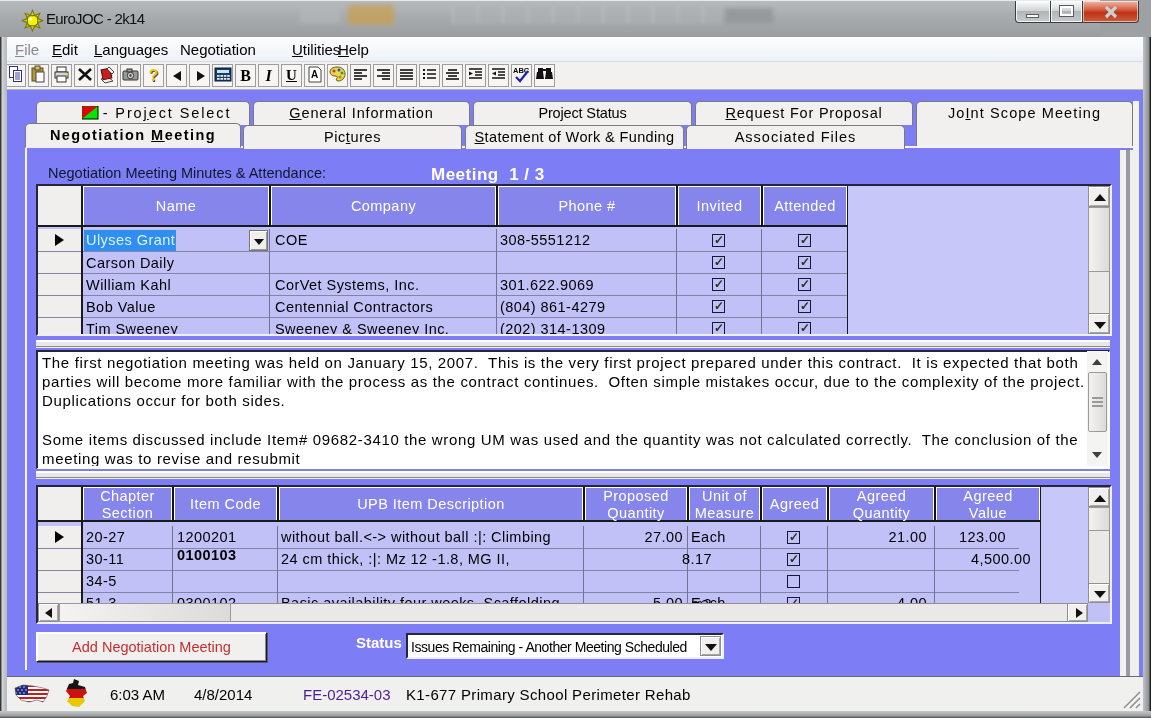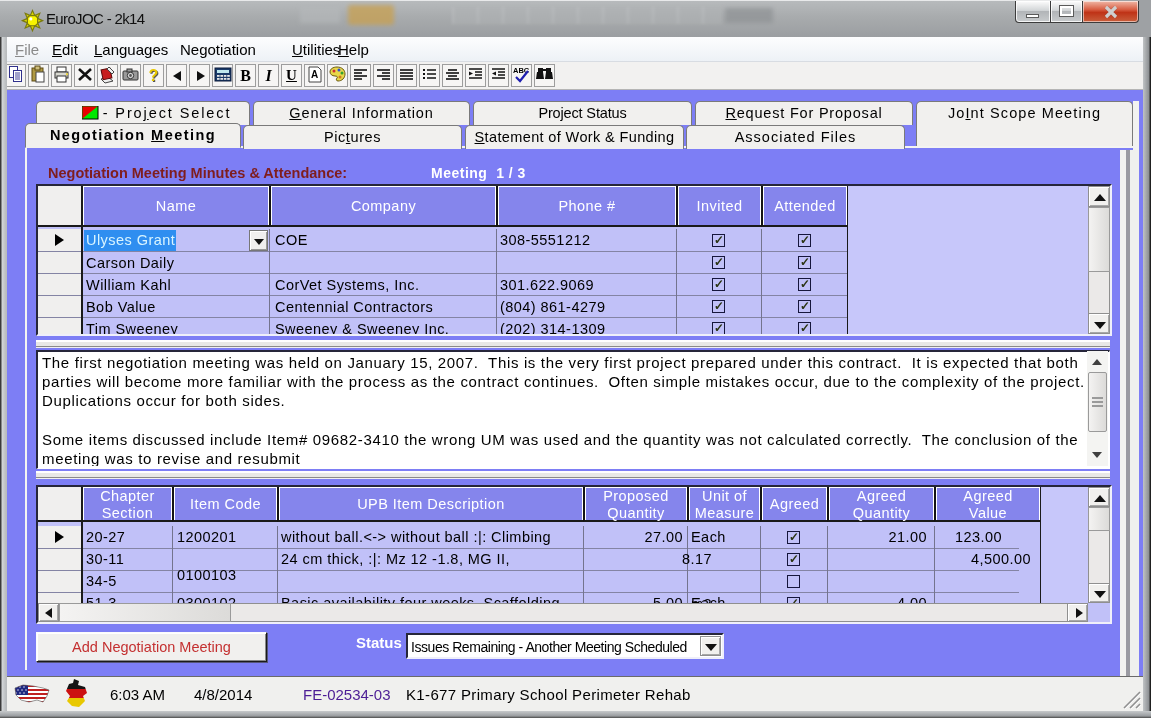--- a/index.html
+++ b/index.html
@@ -250,22 +250,22 @@
 <div class="abs tab" style="left:253px;top:101px;width:217px;"><span style="letter-spacing:0.85px;"><u>G</u>eneral Information</span></div>
 <div class="abs tab" style="left:473px;top:101px;width:219px;"><span style="letter-spacing:-0.15px;">Project Status</span></div>
 <div class="abs tab" style="left:695px;top:101px;width:218px;"><span style="letter-spacing:0.8px;"><u>R</u>equest For Proposal</span></div>
 <div class="abs tab" style="left:916px;top:101px;width:217px;height:45px;border-bottom:none;"><span style="letter-spacing:1.1px;">Jo<u>I</u>nt Scope Meeting</span></div>
 
 <div class="abs tab" style="left:243px;top:125px;width:219px;"><span style="letter-spacing:0.6px;">Pic<u>t</u>ures</span></div>
 <div class="abs tab" style="left:465px;top:125px;width:219px;"><span style="letter-spacing:0.37px;"><u>S</u>tatement of Work &amp; Funding</span></div>
 <div class="abs tab" style="left:686px;top:125px;width:219px;"><span style="letter-spacing:1.0px;">Associated Files</span></div>
 <div class="abs tab" style="left:25px;top:123px;width:216px;height:25px;border-bottom:1px solid #f1f0ee;font-weight:bold;z-index:3;"><span style="letter-spacing:1.45px;">Negotiation <u>M</u>eeting</span></div>
 
-<div class="abs" style="left:48px;top:165px;font-size:14.5px;font-weight:bold;color:#7f1d1d;">Negotiation Meeting Minutes &amp; Attendance:</div>
-<div class="abs" style="left:431px;top:165px;font-size:14px;font-weight:bold;letter-spacing:0.5px;color:#ffffff;">Meeting&nbsp;&nbsp;1 / 3</div>
+<div class="abs" style="left:48px;top:165px;font-size:14.5px;font-weight:normal;color:#0f172a;">Negotiation Meeting Minutes &amp; Attendance:</div>
+<div class="abs" style="left:431px;top:165px;font-size:17px;font-weight:bold;letter-spacing:0.5px;color:#ffffff;">Meeting&nbsp;&nbsp;1 / 3</div>
 
 <div class="abs gridbox" style="left:36px;top:184px;width:1076px;height:152px;"></div>
 <div class="abs" id="grid1" style="left:38px;top:186px;width:1050px;height:148px;overflow:hidden;">
 
   <div class="abs" style="left:809px;top:0;width:241px;height:148px;background:#c7c7fa;"></div>
 
   <div class="abs" style="left:0;top:0;width:45px;height:41px;background:#f0efee;border-right:2px solid #1a1a1a;border-bottom:2px solid #1a1a1a;box-sizing:border-box;"></div>
   <div class="abs gh" style="left:45px;top:0;width:186px;height:41px;line-height:41px;border-bottom:2px solid #1a1a1a;">Name</div>
   <div class="abs gh" style="left:231px;top:0;width:227px;height:41px;line-height:41px;border-bottom:2px solid #1a1a1a;border-left:2px solid #131313;">Company</div>
   <div class="abs gh" style="left:458px;top:0;width:180px;height:41px;line-height:41px;border-bottom:2px solid #1a1a1a;border-left:2px solid #131313;">Phone #</div>
@@ -384,24 +384,24 @@
 
   <div class="arrow" style="left:17px;top:44px;border-top:6px solid transparent;border-bottom:6px solid transparent;border-left:9px solid #000;"></div>
 
   <div class="abs cell" style="left:48px;top:42px;">20-27</div>
   <div class="abs cell" style="left:139px;top:42px;">1200201</div>
   <div class="abs cell" style="left:243px;top:42px;">without ball.&lt;-&gt; without ball :|: Climbing</div>
   <div class="abs cell" style="left:545px;top:42px;width:100px;text-align:right;">27.00</div>
   <div class="abs cell" style="left:653px;top:42px;">Each</div>
   <div class="abs chk" style="left:749px;top:44px;"></div>
   <div class="abs cell" style="left:789px;top:42px;width:100px;text-align:right;">21.00</div>
-  <div class="abs cell" style="left:896px;top:42px;width:97px;text-align:left;margin-left:21px;">123.00</div>
+  <div class="abs cell" style="left:896px;top:42px;width:97px;text-align:center;">123.00</div>
 
   <div class="abs cell" style="left:48px;top:64px;">30-11</div>
-  <div class="abs cell" style="left:139px;top:80px;">0100103</div>
+  <div class="abs cell" style="left:139px;top:60px;font-weight:bold;">0100103</div>
   <div class="abs cell" style="left:243px;top:64px;">24 cm thick, :|: Mz 12 -1.8, MG II,</div>
   <div class="abs cell" style="left:574px;top:64px;width:100px;text-align:right;">8.17</div>
   <div class="abs cell" style="left:653px;top:64px;margin-top:45px;">m3</div>
   <div class="abs chk" style="left:749px;top:66px;"></div>
   <div class="abs cell" style="left:896px;top:64px;width:97px;text-align:right;">4,500.00</div>
 
   <div class="abs cell" style="left:48px;top:86px;">34-5</div>
   <div class="abs chk un" style="left:749px;top:88px;"></div>
 
   <div class="abs cell" style="left:48px;top:108px;">51-3</div>

